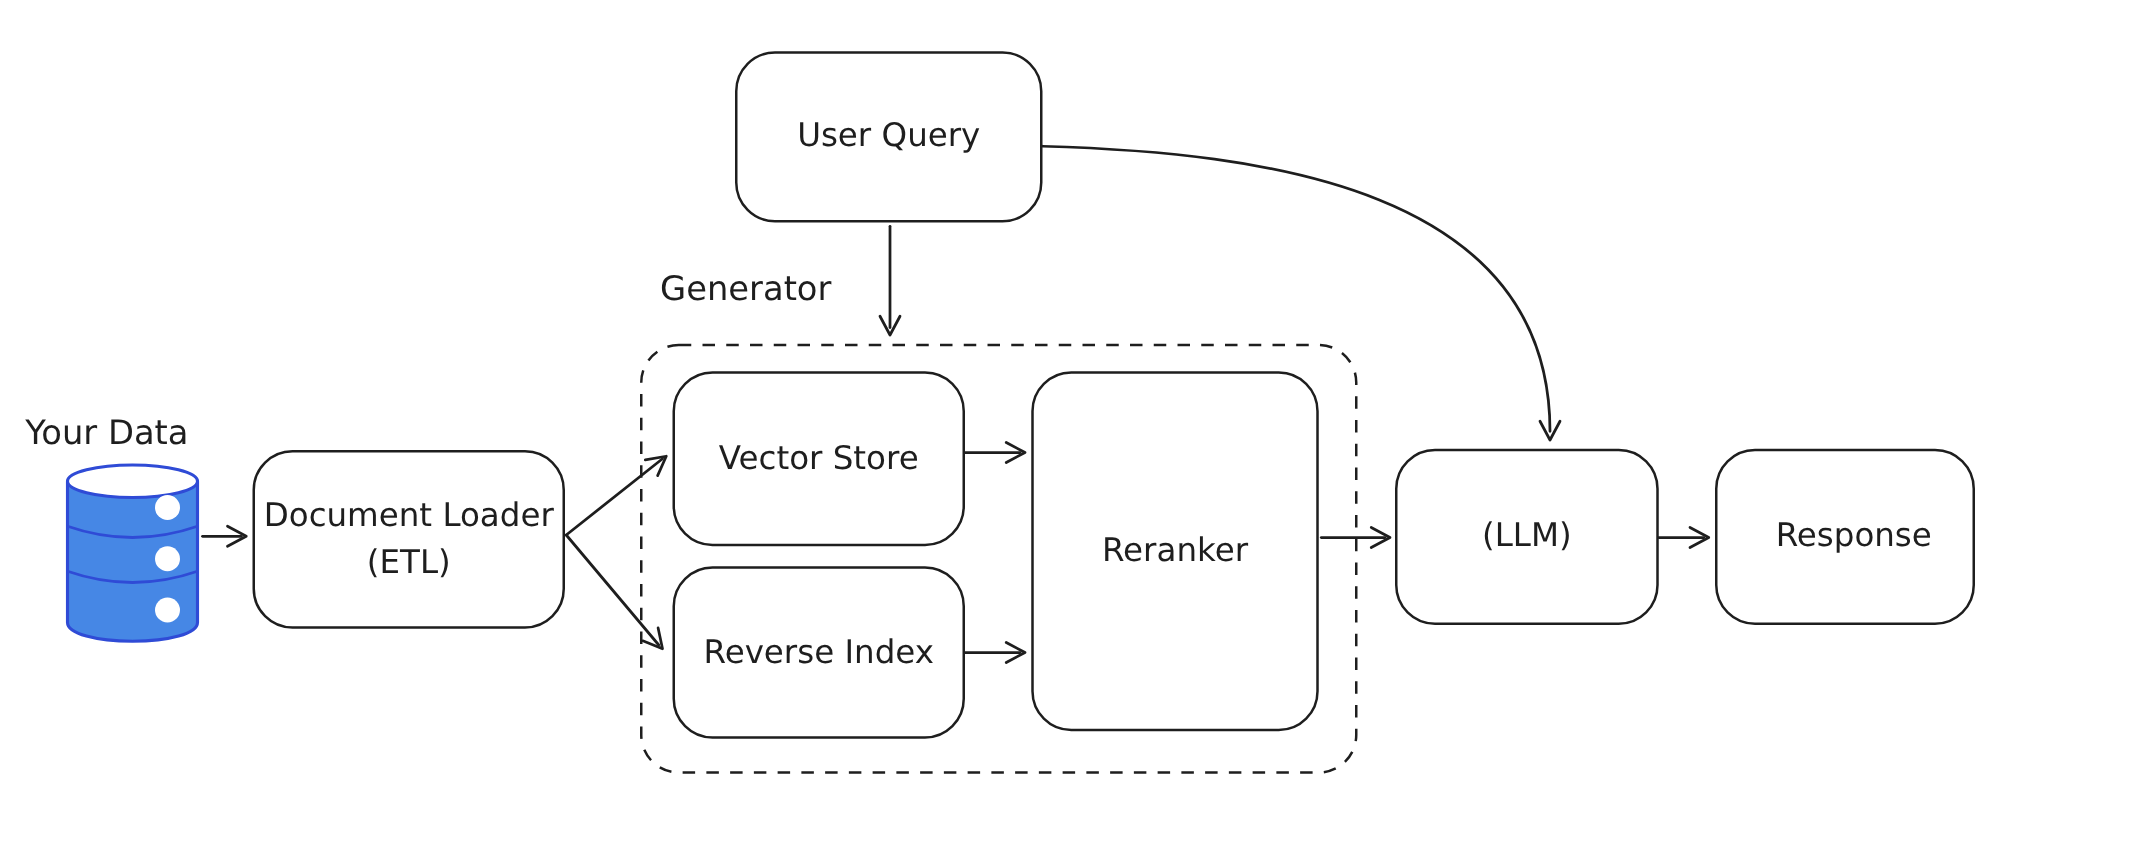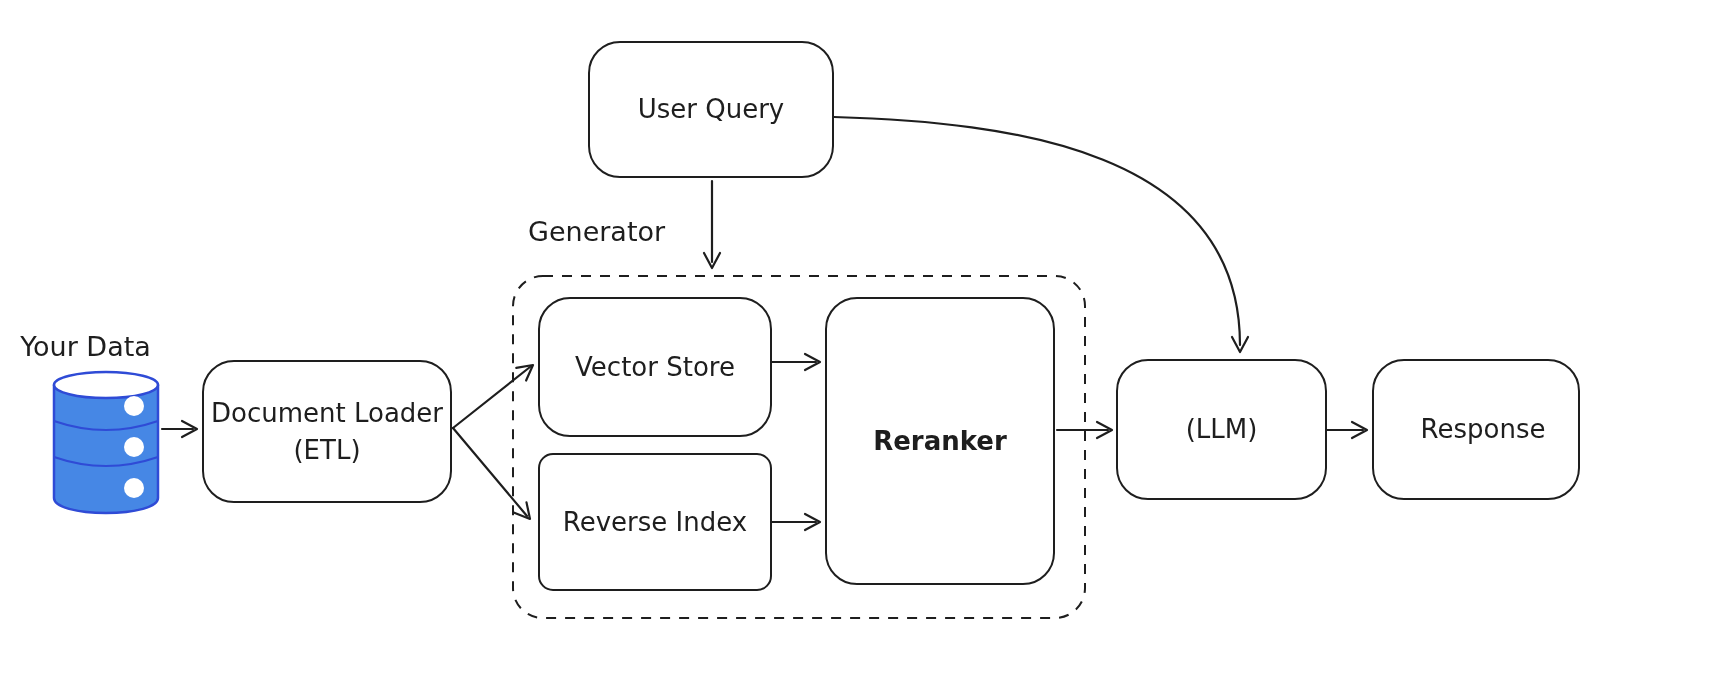--- a/index.html
+++ b/index.html
@@ -40,22 +40,22 @@
     align-items: center;
     justify-content: center;
     text-align: center;
     font-size: 26px;
     line-height: 37px;
     box-sizing: border-box;
   }
   .n-user-query      { left: 588px;  top: 41px;  width: 246px; height: 137px; }
   .n-document-loader { left: 202px;  top: 360px; width: 250px; height: 143px; }
   .n-vector-store    { left: 538px;  top: 297px; width: 234px; height: 140px; }
-  .n-reverse-index   { left: 538px;  top: 453px; width: 234px; height: 138px; border-radius: 15px; }
-  .n-reranker        { left: 825px;  top: 297px; width: 230px; height: 288px; font-weight: bold; }
+  .n-reverse-index   { left: 538px;  top: 453px; width: 234px; height: 138px; }
+  .n-reranker        { left: 825px;  top: 297px; width: 230px; height: 288px; }
   .n-generator       { left: 1116px; top: 359px; width: 211px; height: 141px; }
   .n-response        { left: 1372px; top: 359px; width: 208px; height: 141px; padding-left: 14px; }
   .floating-label {
     position: absolute;
     font-size: 27px;
     white-space: nowrap;
   }
   .retrieval-label { left: 528px; top: 216px; }
   .yourdata-label  { left: 8px;  top: 331px; width: 155px; text-align: center; }
 </style>

